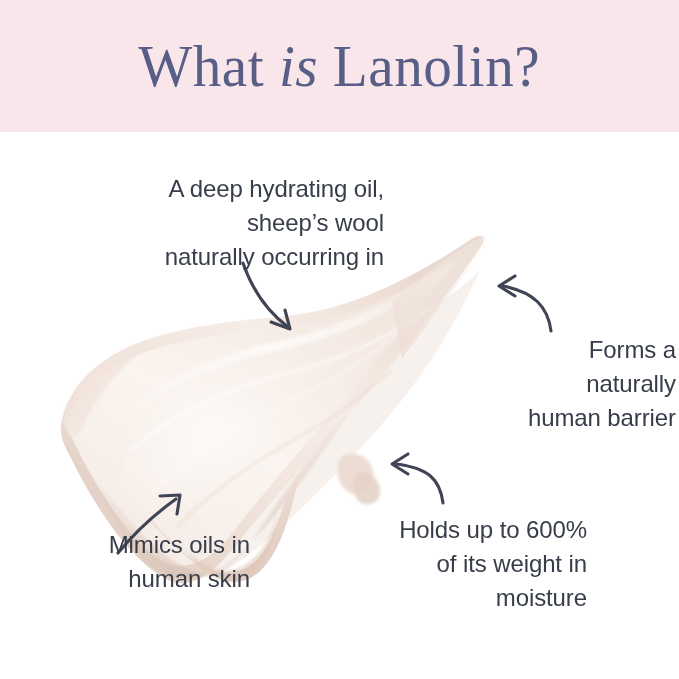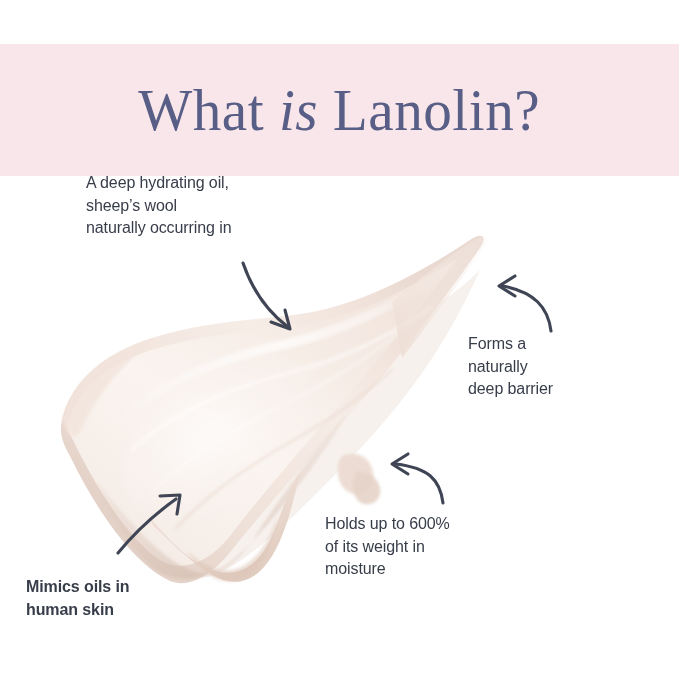--- a/index.html
+++ b/index.html
@@ -24,21 +24,20 @@
   .header-band {
     position: absolute;
     left: 0;
     top: 0;
     width: 679px;
     height: 132px;
     background: #f8e6ea;
     display: flex;
     align-items: center;
     justify-content: center;
-    margin-top: 44px;
   }
   .header-title {
     font-family: "Liberation Serif", "DejaVu Serif", serif;
     font-size: 59px;
     line-height: 1;
     color: #585e86;
     letter-spacing: 0.5px;
     white-space: nowrap;
     transform: scaleX(0.97);
   }
@@ -56,46 +55,45 @@
     top: 120px;
     width: 679px;
     height: 500px;
     pointer-events: none;
   }
 
   
   .label {
     position: absolute;
     color: #383d4a;
-    font-size: 16px;
+    font-size: 24px;
     line-height: 1.42;
-    text-align: left;
+    text-align: right;
     font-family: "Liberation Sans", sans-serif;
     letter-spacing: -0.1px;
   }
   .label-top-left {
     left: 86px;
     top: 172px;
     width: 298px;
   }
   .label-right {
     left: 468px;
     top: 333px;
     width: 208px;
   }
   .label-bottom-right {
     left: 325px;
     top: 513px;
     width: 262px;
   }
   .label-bottom-left {
     left: 26px;
-    top: 576px;
+    top: 528px;
     width: 224px;
-    font-weight: bold;
   }
 
   
   .arrows {
     position: absolute;
     left: 0;
     top: 0;
     width: 679px;
     height: 679px;
     pointer-events: none;
@@ -247,21 +245,21 @@
 
   <div class="label label-top-left">
     <div>A deep hydrating oil,</div>
     <div>sheep’s wool</div>
     <div>naturally occurring in</div>
   </div>
 
   <div class="label label-right">
     <div>Forms a</div>
     <div>naturally</div>
-    <div>deep barrier</div>
+    <div>human barrier</div>
   </div>
 
   <div class="label label-bottom-right">
     <div>Holds up to 600%</div>
     <div>of its weight in</div>
     <div>moisture</div>
   </div>
 
   <div class="label label-bottom-left">
     <div>Mimics oils in</div>

